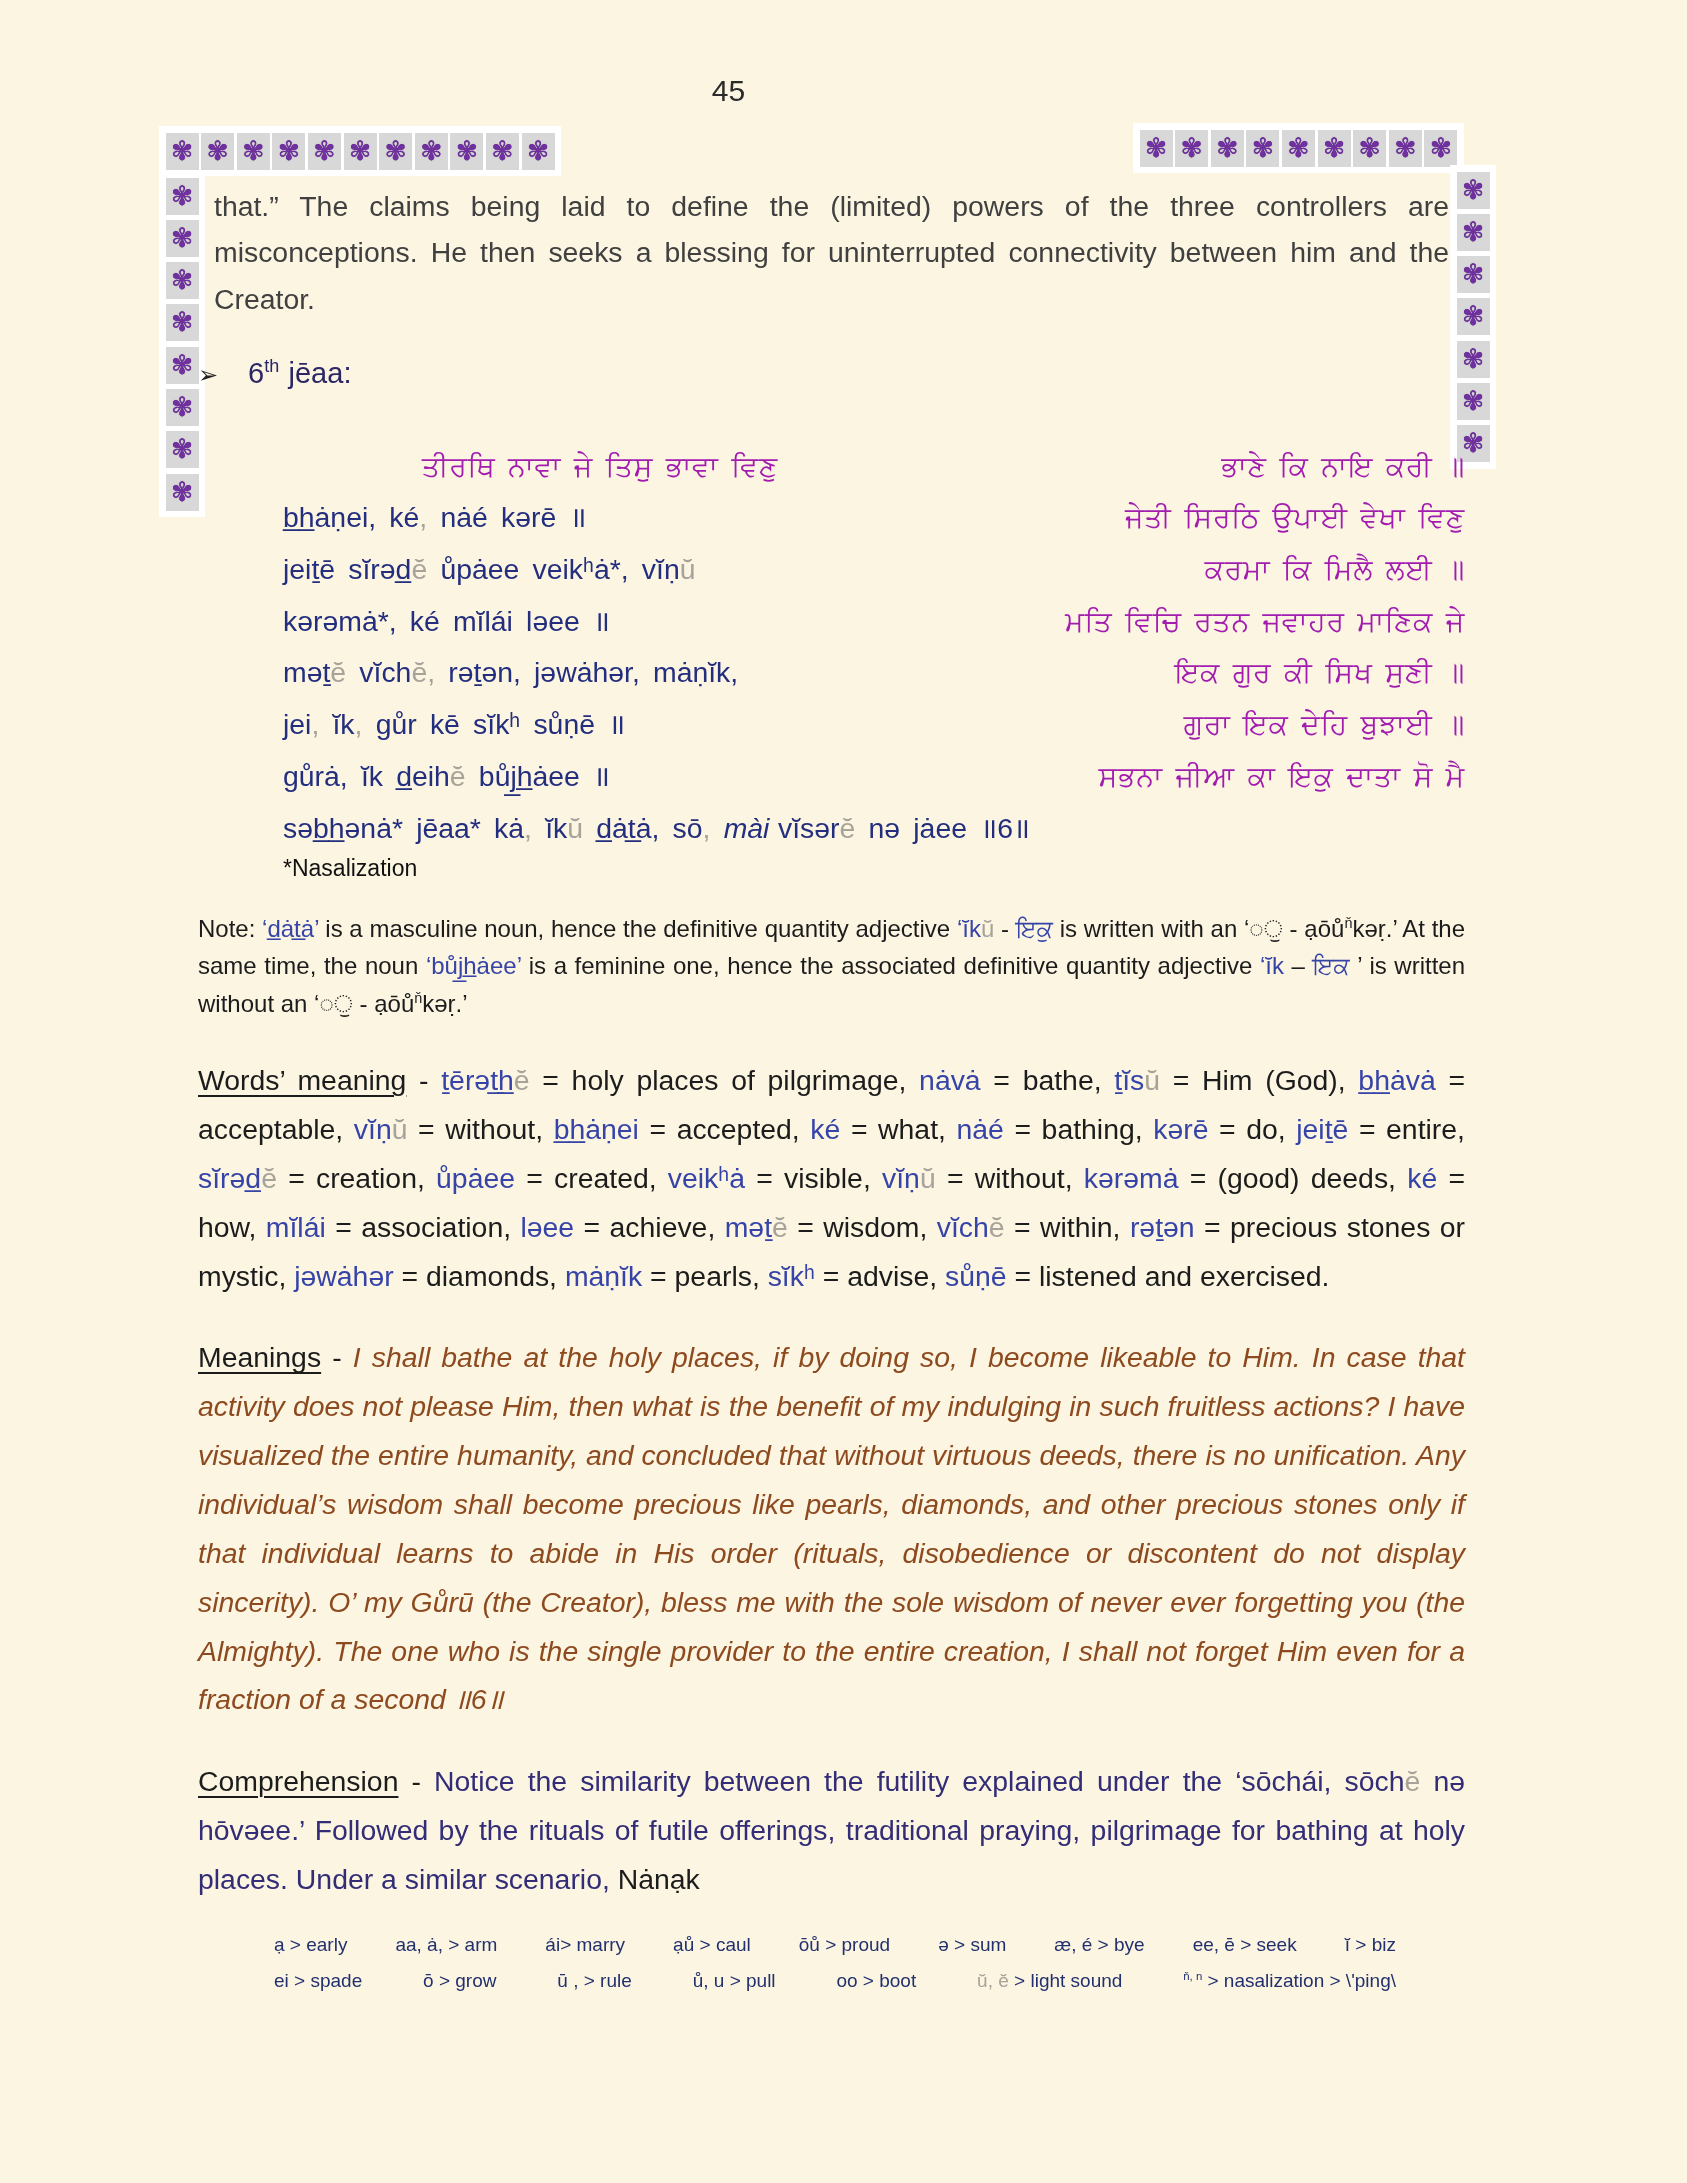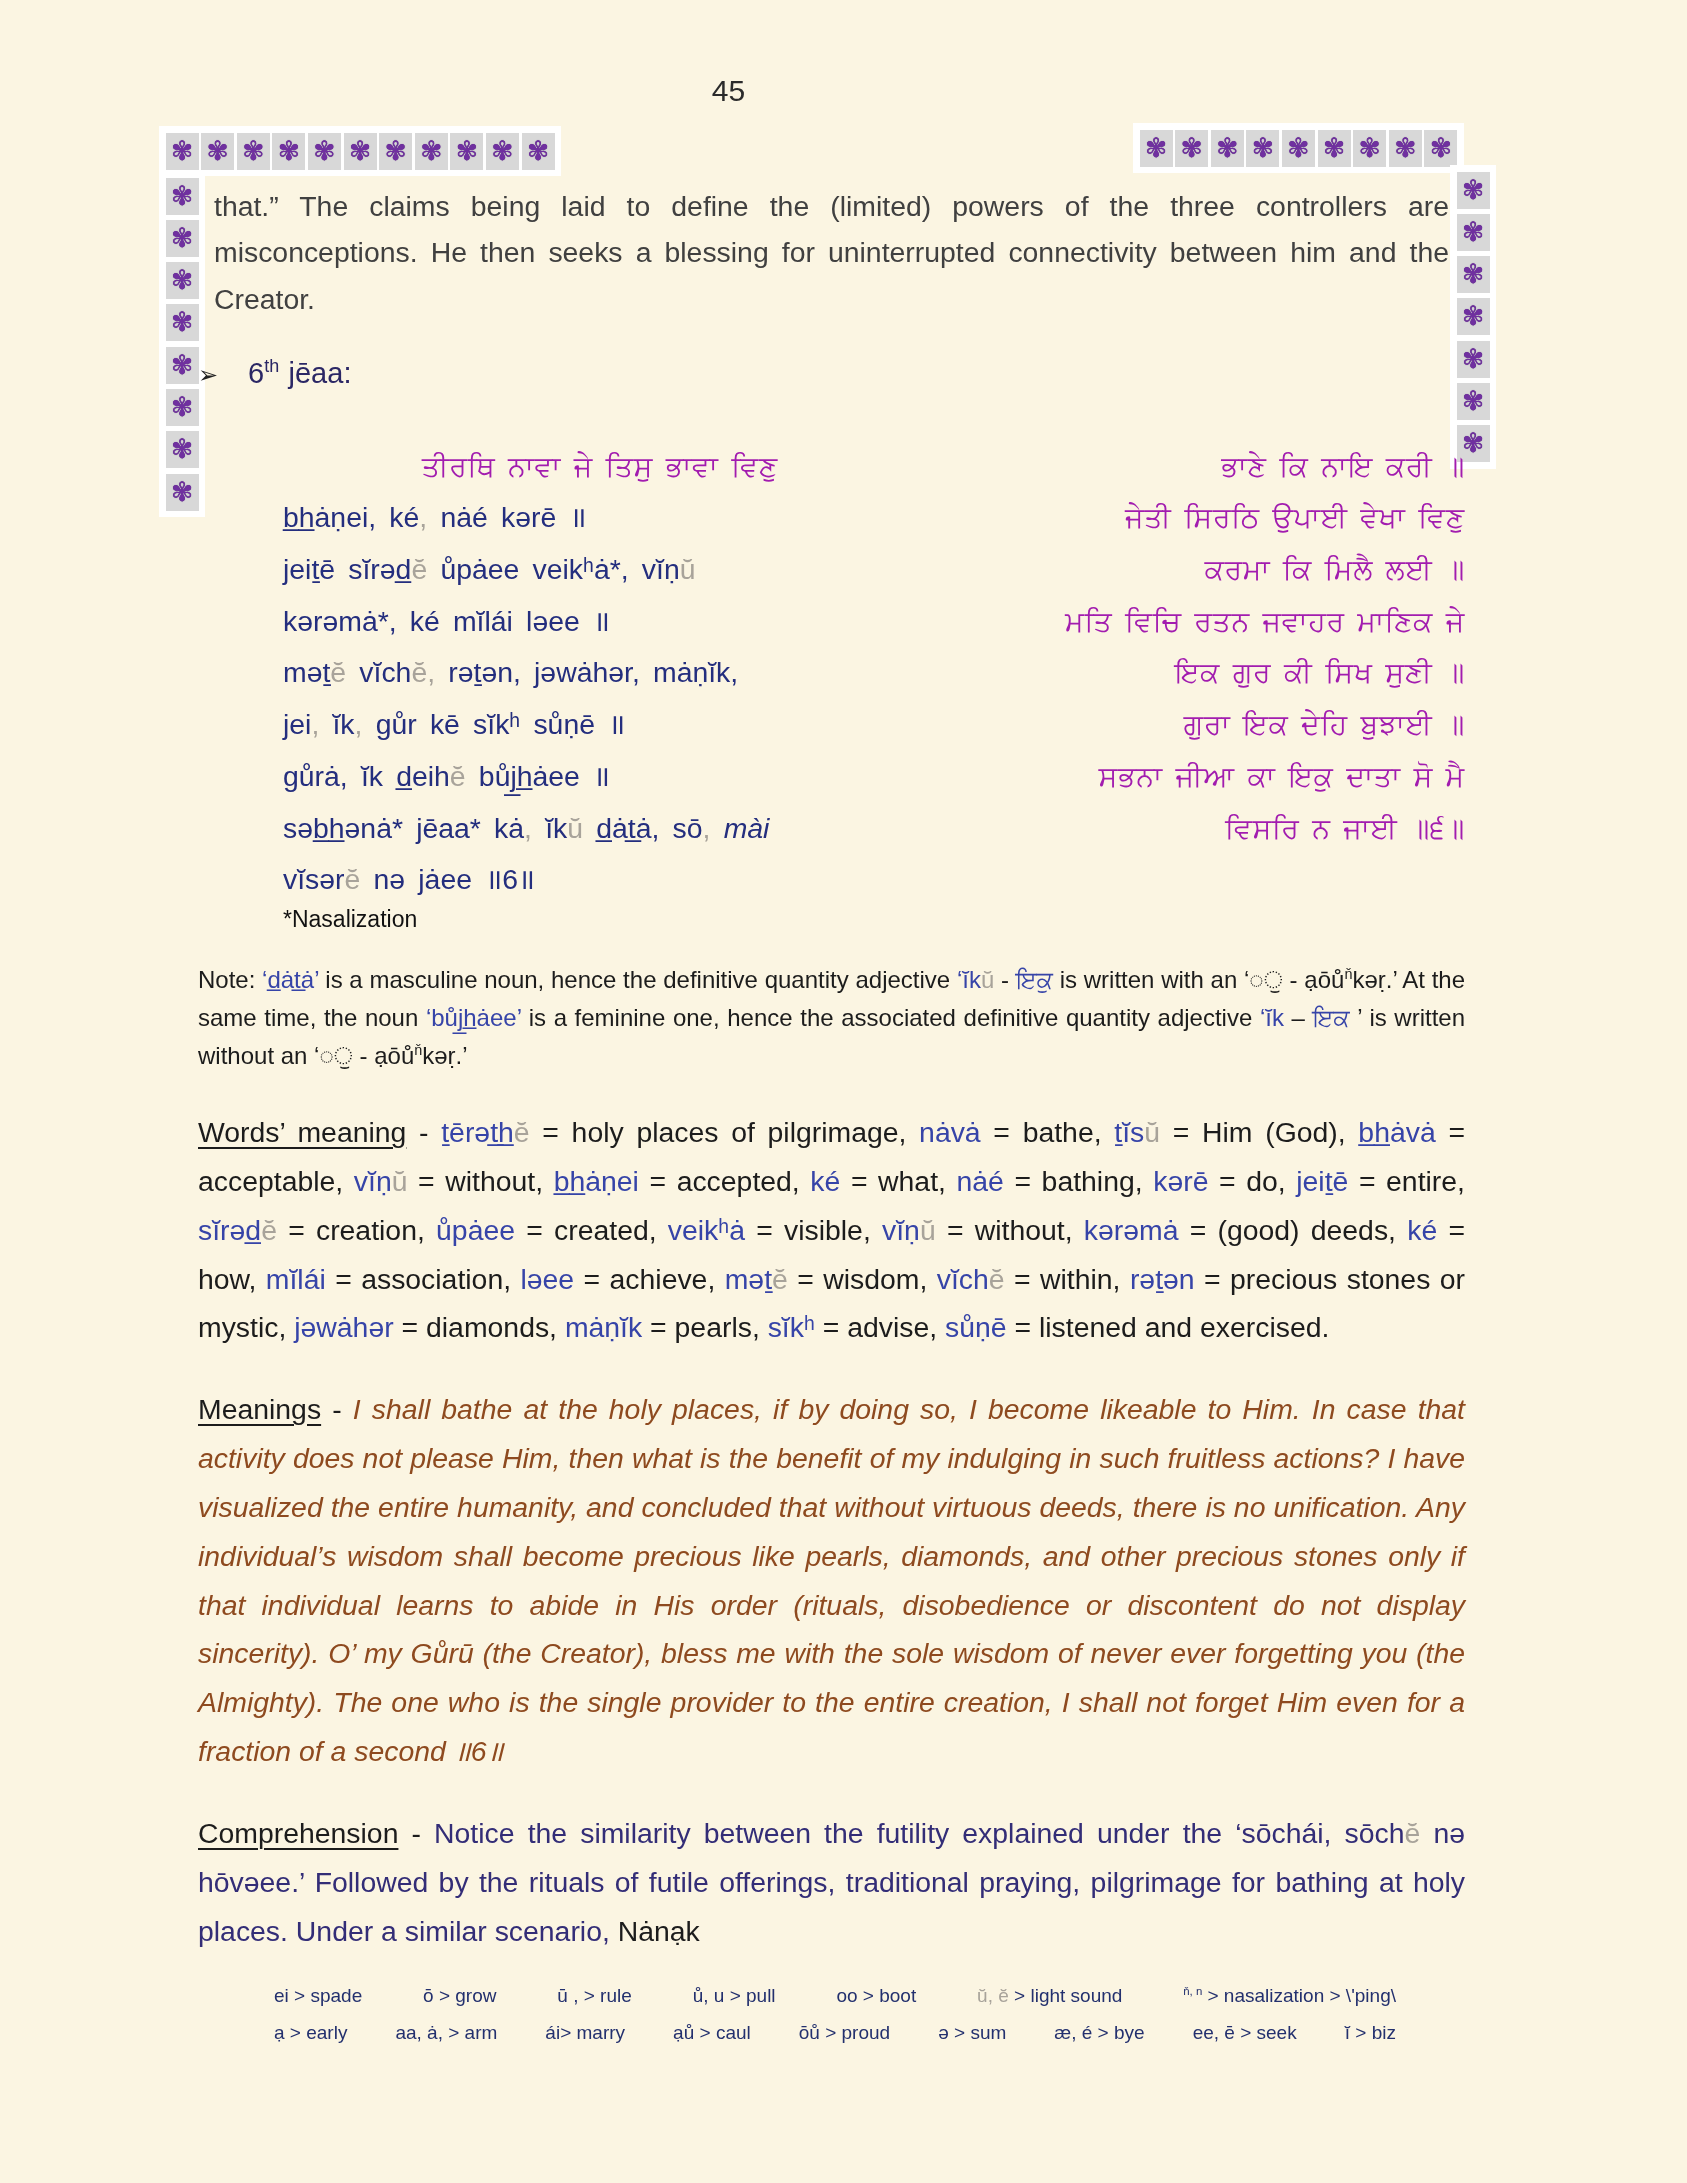--- a/index.html
+++ b/index.html
@@ -158,51 +158,50 @@
     <div class="gurmukhi-line">ਕਰਮਾ ਕਿ ਮਿਲੈ ਲਈ ॥</div>
     <div class="translit-line"><span>kərəmȧ*, ké mĭlái ləee ॥</span></div>
     <div class="gurmukhi-line">ਮਤਿ ਵਿਚਿ ਰਤਨ ਜਵਾਹਰ ਮਾਣਿਕ ਜੇ</div>
     <div class="translit-line"><span>məṯ</span><span class="seg-g">ĕ</span><span> vĭch</span><span class="seg-g">ĕ,</span><span> rəṯən, jəwȧhər, mȧṇĭk,</span></div>
     <div class="gurmukhi-line">ਇਕ ਗੁਰ ਕੀ ਸਿਖ ਸੁਣੀ ॥</div>
     <div class="translit-line"><span>jei</span><span class="seg-g">,</span><span> ĭk</span><span class="seg-g">,</span><span> gůr kē sĭkʰ sůṇē ॥</span></div>
     <div class="gurmukhi-line">ਗੁਰਾ ਇਕ ਦੇਹਿ ਬੁਝਾਈ ॥</div>
     <div class="translit-line"><span>gůrȧ, ĭk d̲eih</span><span class="seg-g">ĕ</span><span> bůj̲h̲ȧee ॥</span></div>
     <div class="gurmukhi-line">ਸਭਨਾ ਜੀਆ ਕਾ ਇਕੁ ਦਾਤਾ ਸੋ ਮੈ</div>
     <div class="translit-line"><span>səb̲h̲ənȧ* jēaa* kȧ</span><span class="seg-g">,</span><span> ĭk</span><span class="seg-g">ŭ</span><span> d̲ȧt̲ȧ, sō</span><span class="seg-g">,</span><span> </span><span class="seg-i">mài</span></div>
-    <div class="gurmukhi-line">ਵਿਸਰਿ ਨ ਜਾਈ ॥੬॥</div>
     <div class="translit-line"><span>vĭsər</span><span class="seg-g">ĕ</span><span> nə jȧee ॥6॥</span></div>
   </div>
 
   <div class="verse-footnote">*Nasalization</div>
 
   <p class="note"><span>Note: </span><span class="seg-b">‘d̲ȧt̲ȧ’</span><span> is a masculine noun, hence the definitive quantity adjective </span><span class="seg-b">‘ĭk</span><span class="seg-g">ŭ</span><span> - </span><span class="seg-b">ਇਕੁ</span><span> is written with an ‘◌ੁ - ạōů</span><span class="seg-s">ň</span><span>kəṛ.’  At the same time, the noun </span><span class="seg-b">‘bůj̲h̲ȧee’</span><span> is a feminine one, hence the associated definitive quantity adjective </span><span class="seg-b">‘ĭk</span><span> – </span><span class="seg-b">ਇਕ</span><span> ’ is written without an ‘◌ੁ - ạōů</span><span class="seg-s">ň</span><span>kəṛ.’</span></p>
 
   <p class="para"><span class="seg-u">Words’ meaning</span><span> - </span><span class="seg-b">ṯērət̲h̲</span><span class="seg-g">ĕ</span><span> = holy places of pilgrimage, </span><span class="seg-b">nȧvȧ</span><span> = bathe, </span><span class="seg-b">ṯĭs</span><span class="seg-g">ŭ</span><span> = Him (God), </span><span class="seg-b">b̲h̲ȧvȧ</span><span> = acceptable, </span><span class="seg-b">vĭṇ</span><span class="seg-g">ŭ</span><span> = without, </span><span class="seg-b">b̲h̲ȧṇei</span><span> = accepted, </span><span class="seg-b">ké</span><span> = what, </span><span class="seg-b">nȧé</span><span> = bathing, </span><span class="seg-b">kərē</span><span> = do, </span><span class="seg-b">jeiṯē</span><span> = entire, </span><span class="seg-b">sĭrəd̲</span><span class="seg-g">ĕ</span><span> = creation, </span><span class="seg-b">ůpȧee</span><span> = created, </span><span class="seg-b">veikʰȧ</span><span> = visible, </span><span class="seg-b">vĭṇ</span><span class="seg-g">ŭ</span><span> = without, </span><span class="seg-b">kərəmȧ</span><span> = (good) deeds, </span><span class="seg-b">ké</span><span> = how, </span><span class="seg-b">mĭlái</span><span> = association, </span><span class="seg-b">ləee</span><span> = achieve, </span><span class="seg-b">məṯ</span><span class="seg-g">ĕ</span><span> = wisdom, </span><span class="seg-b">vĭch</span><span class="seg-g">ĕ</span><span> = within, </span><span class="seg-b">rəṯən</span><span> = precious stones or mystic, </span><span class="seg-b">jəwȧhər</span><span> = diamonds, </span><span class="seg-b">mȧṇĭk</span><span> = pearls, </span><span class="seg-b">sĭkʰ</span><span> = advise, </span><span class="seg-b">sůṇē</span><span> = listened and exercised.</span></p>
 
   <p class="para"><span class="seg-u">Meanings</span><span> - </span><span class="seg-m">I shall bathe at the holy places, if by doing so, I become likeable to Him. In case that activity does not please Him, then what is the benefit of my indulging in such fruitless actions? I have visualized the entire humanity, and concluded that without virtuous deeds, there is no unification. Any individual’s wisdom shall become precious like pearls, diamonds, and other precious stones only if that individual learns to abide in His order (rituals, disobedience or discontent do not display sincerity). O’ my Gůrū (the Creator), bless me with the sole wisdom of never ever forgetting you (the Almighty). The one who is the single provider to the entire creation, I shall not forget Him even for a fraction of a second ॥6॥</span></p>
 
   <p class="para para-comprehension"><span class="seg-u">Comprehension</span><span class="seg-k"> - </span><span>Notice the similarity between the futility explained under the ‘sōchái, sōch</span><span class="seg-g">ĕ</span><span> nə hōvəee.’ Followed by the rituals of futile offerings, traditional praying, pilgrimage for bathing at holy places. Under a similar scenario, </span><span class="seg-k">Nȧnạk</span></p>
 
   <div class="guide">
-    <div class="guide-row">
-      <span class="guide-item"><span>ei &gt; spade</span></span>
-      <span class="guide-item"><span>ō &gt; grow</span></span>
-      <span class="guide-item"><span>ū , &gt; rule</span></span>
-      <span class="guide-item"><span>ů, u &gt; pull</span></span>
-      <span class="guide-item"><span>oo &gt; boot</span></span>
-      <span class="guide-item"><span class="seg-g">ŭ, ĕ</span><span> &gt; light sound</span></span>
-      <span class="guide-item"><span class="seg-s">ň, n</span><span> &gt; nasalization &gt; \'ping\</span></span>
-    </div>
     <div class="guide-row">
       <span class="guide-item">ạ &gt; early</span>
       <span class="guide-item">aa, ȧ, &gt; arm</span>
       <span class="guide-item">ái&gt; marry</span>
       <span class="guide-item">ạů &gt; caul</span>
       <span class="guide-item">ōů &gt; proud</span>
       <span class="guide-item">ə &gt; sum</span>
       <span class="guide-item">æ, é &gt; bye</span>
       <span class="guide-item">ee, ē &gt; seek</span>
       <span class="guide-item">ĭ &gt; biz</span>
     </div>
+    <div class="guide-row">
+      <span class="guide-item"><span>ei &gt; spade</span></span>
+      <span class="guide-item"><span>ō &gt; grow</span></span>
+      <span class="guide-item"><span>ū , &gt; rule</span></span>
+      <span class="guide-item"><span>ů, u &gt; pull</span></span>
+      <span class="guide-item"><span>oo &gt; boot</span></span>
+      <span class="guide-item"><span class="seg-g">ŭ, ĕ</span><span> &gt; light sound</span></span>
+      <span class="guide-item"><span class="seg-s">ň, n</span><span> &gt; nasalization &gt; \'ping\</span></span>
+    </div>
   </div>
 
 </div>
 
 
 </body></html>

